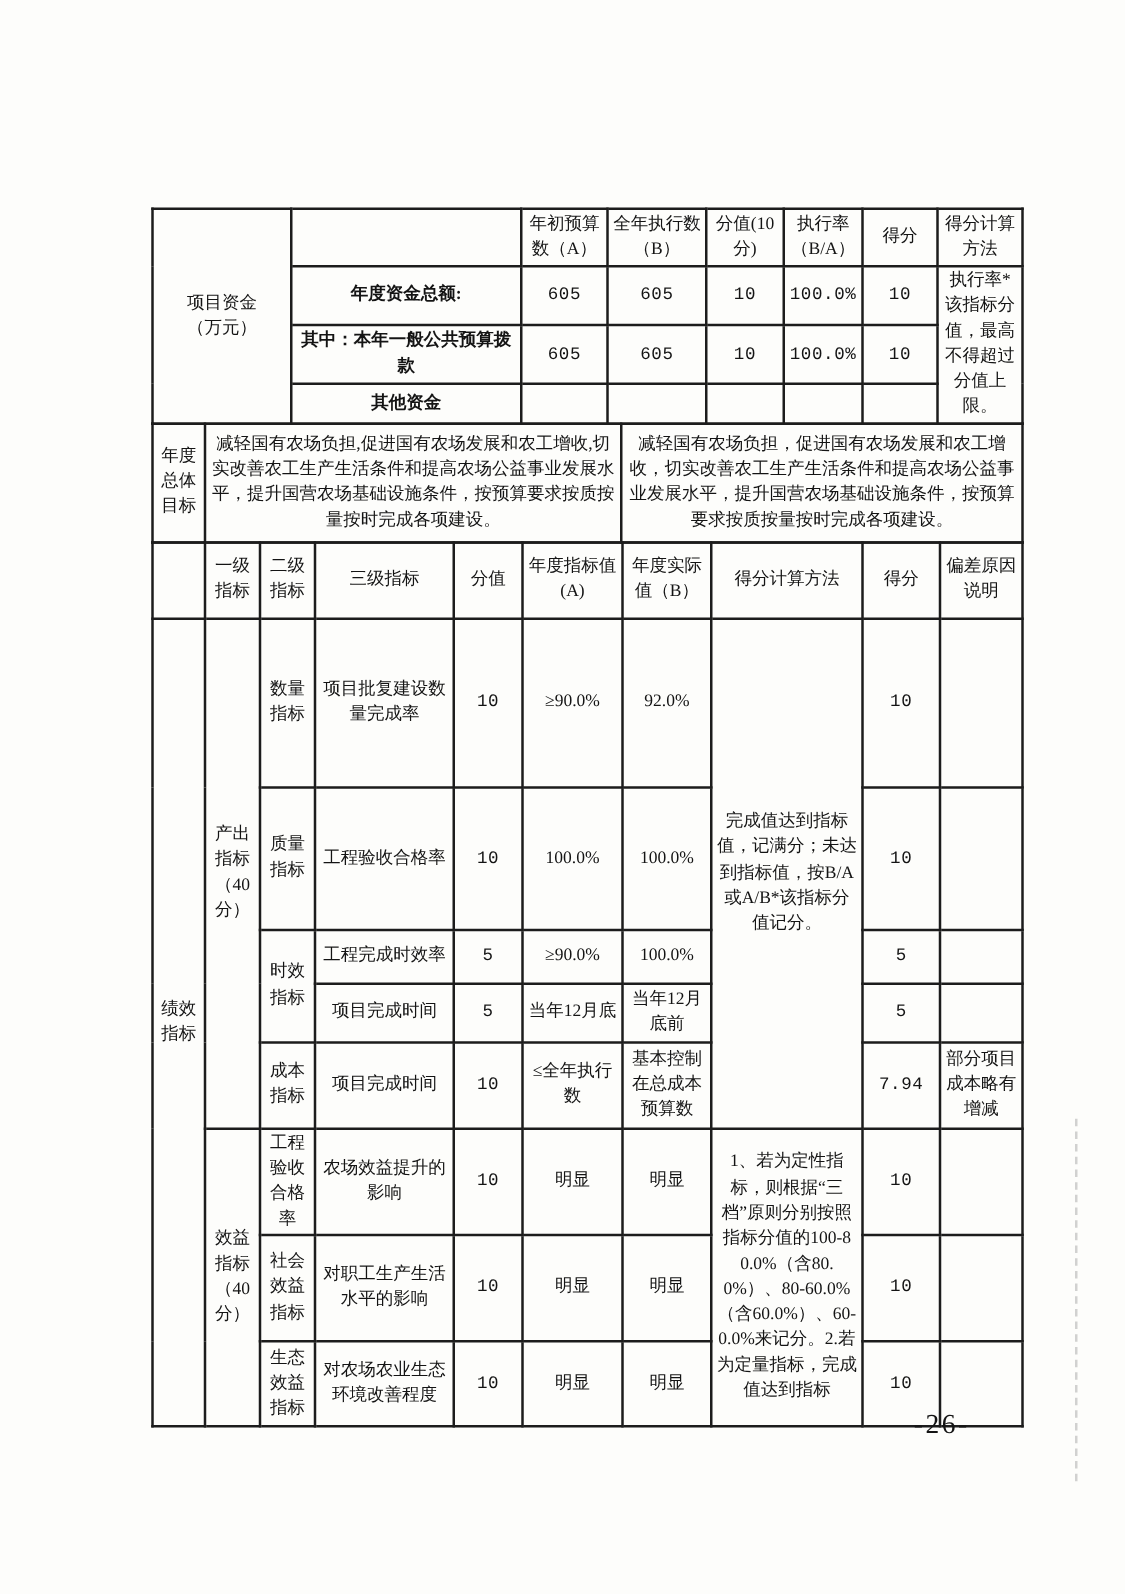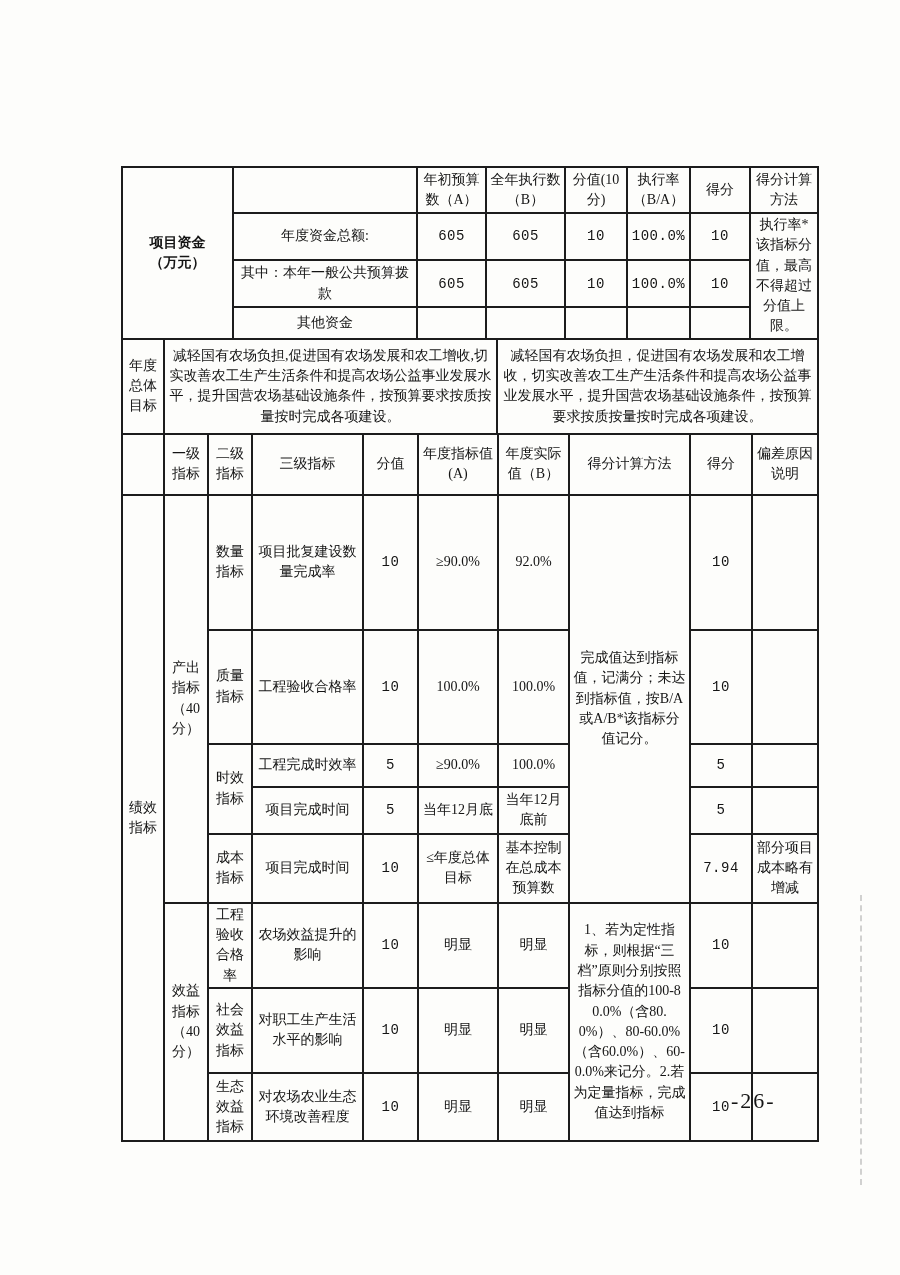--- a/index.html
+++ b/index.html
@@ -24,33 +24,33 @@
     border:2px solid #1c1c1c;
     text-align:center;
     vertical-align:middle;
     padding:1px 3px;
     font-size:14px;
     line-height:1.45;
     word-break:break-all;
     overflow:hidden;
   }
   .num{font-size:15px;letter-spacing:.5px;font-family:Liberation Mono, monospace;}
-  .lbl{font-size:14.5px;}
-  .big-lbl{font-size:15px;line-height:1.8;font-weight:bold;}
+  .lbl{font-size:14.5px;font-weight:bold;}
+  .big-lbl{font-size:15px;line-height:1.8;}
   .goal-text{
     text-align:justify;
     font-size:15px;
     line-height:1.5;
     padding:3px 6px;
   }
   .method{font-size:14px;line-height:1.5;padding:2px 4px;}
   .lvl3{padding:2px 9px;margin-top:36px;}
   .page-number{
     position:absolute;
-    left:731px;top:1088px;
+    left:731px;top:1126px;
     font-size:22px;
     letter-spacing:2px;
   }
   .scan-artifact{
     position:absolute;
     left:860px;top:895px;
     width:0;height:290px;
     border-left:2px dashed rgba(80,80,80,.25);
   }
 </style>
@@ -194,21 +194,21 @@
         <td>当年12月底</td>
         <td>当年12月底前</td>
         <td class="num">5</td>
         <td></td>
       </tr>
 
       <tr style="height:69px">
         <td>成本指标</td>
         <td class="lvl3">项目完成时间</td>
         <td class="num">10</td>
-        <td>≤年度总体目标</td>
+        <td>≤全年执行数</td>
         <td>基本控制在总成本预算数</td>
         <td class="num">7.94</td>
         <td>部分项目成本略有增减</td>
       </tr>
 
       <tr style="height:65px">
         <td rowspan="3">效益指标（40分）</td>
         <td>工程验收合格率</td>
         <td class="lvl3">农场效益提升的影响</td>
         <td class="num">10</td>

